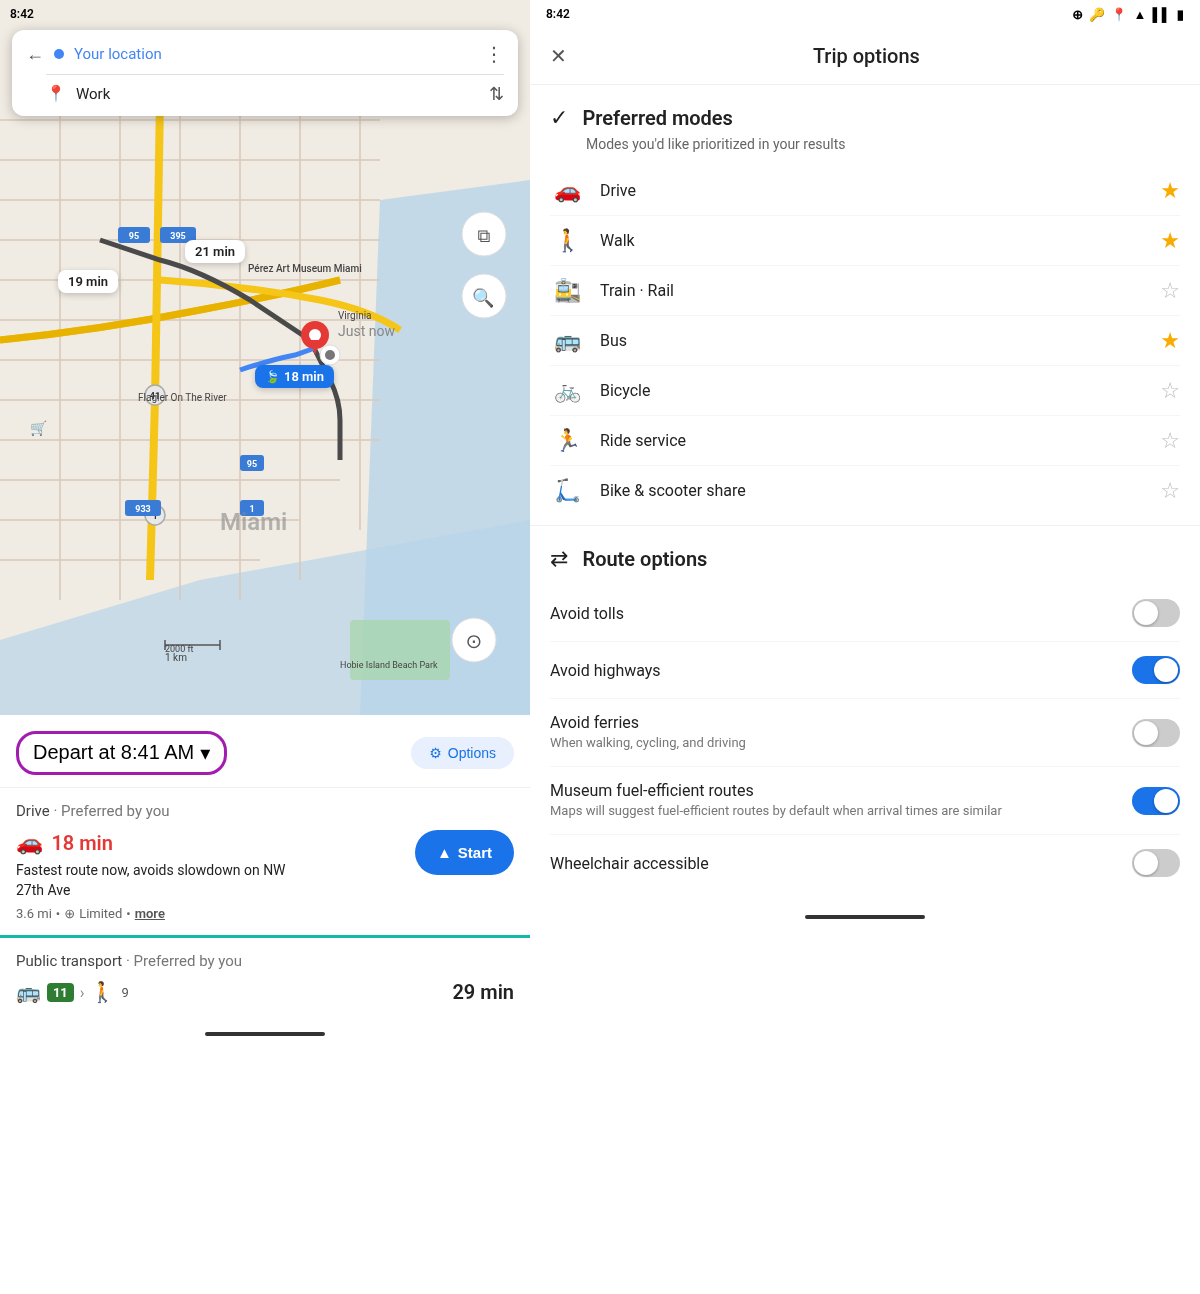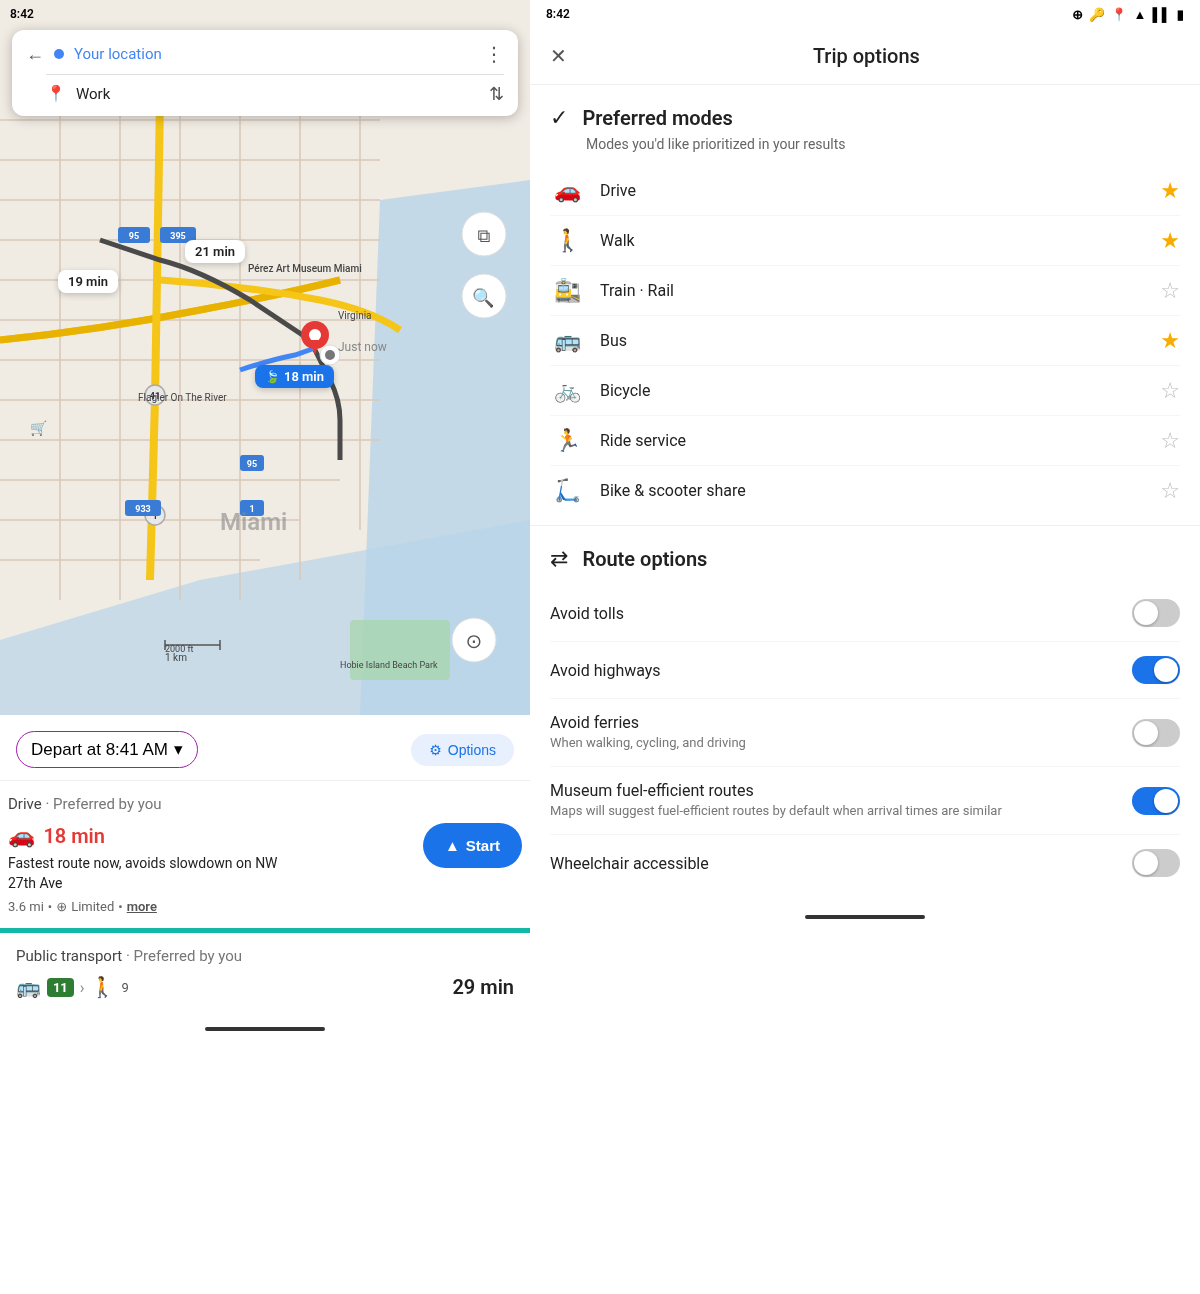--- a/index.html
+++ b/index.html
@@ -152,47 +152,47 @@
     .depart-row {
       display: flex;
       align-items: center;
       justify-content: space-between;
       padding: 16px 16px 12px;
       border-bottom: 1px solid #f0f0f0;
     }
 
     .depart-btn {
       background: white;
-      border: 1px solid #a21caf;
+      border: 3px solid #a21caf;
       border-radius: 20px;
       padding: 7px 14px;
-      font-size: 17px;
-      display: flex;
-      align-items: flex-end;
+      font-size: 20px;
+      display: flex;
+      align-items: flex-start;
       gap: 6px;
       cursor: pointer;
     }
 
     .options-btn {
       background: #e8f0fe;
       border: none;
       border-radius: 20px;
       padding: 8px 18px;
       color: #1a73e8;
       font-size: 14px;
       font-weight: 500;
       display: flex;
       align-items: center;
       gap: 6px;
       cursor: pointer;
     }
 
     .route-section {
-      padding: 14px 8px;
-      border-bottom: 5px solid #14b8a6;
+      padding: 14px 16px;
+      border-bottom: 3px solid #14b8a6;
     }
 
     .route-header {
       font-size: 15px;
       color: #444;
       margin-bottom: 10px;
     }
 
     .route-header span.pref {
       color: #777;
@@ -636,21 +636,21 @@
       <span style="font-size:12px;">🍃</span>
       <span>18 min</span>
     </div>
 
     <div style="position:absolute;top:263px;left:248px;font-size:10px;color:#444;font-weight:500;pointer-events:none;">
       <span>Pérez Art Museum Miami</span>
     </div>
     <div style="position:absolute;top:310px;left:338px;font-size:10px;color:#444;">
       <span>Virginia</span>
     </div>
-    <div style="position:absolute;top:340px;left:338px;font-size:12px;color:#888;">
+    <div style="position:absolute;top:323px;left:338px;font-size:14px;color:#888;">
       <span>Just now</span>
     </div>
     <div style="position:absolute;top:392px;left:138px;font-size:10px;color:#444;">
       <span>Flagler On The River</span>
     </div>
     <div style="position:absolute;top:644px;left:165px;font-size:9px;color:#444;">
       <span>2000 ft</span>
     </div>
     <div style="position:absolute;top:652px;left:165px;font-size:10px;color:#444;">
       <span>1 km</span>

